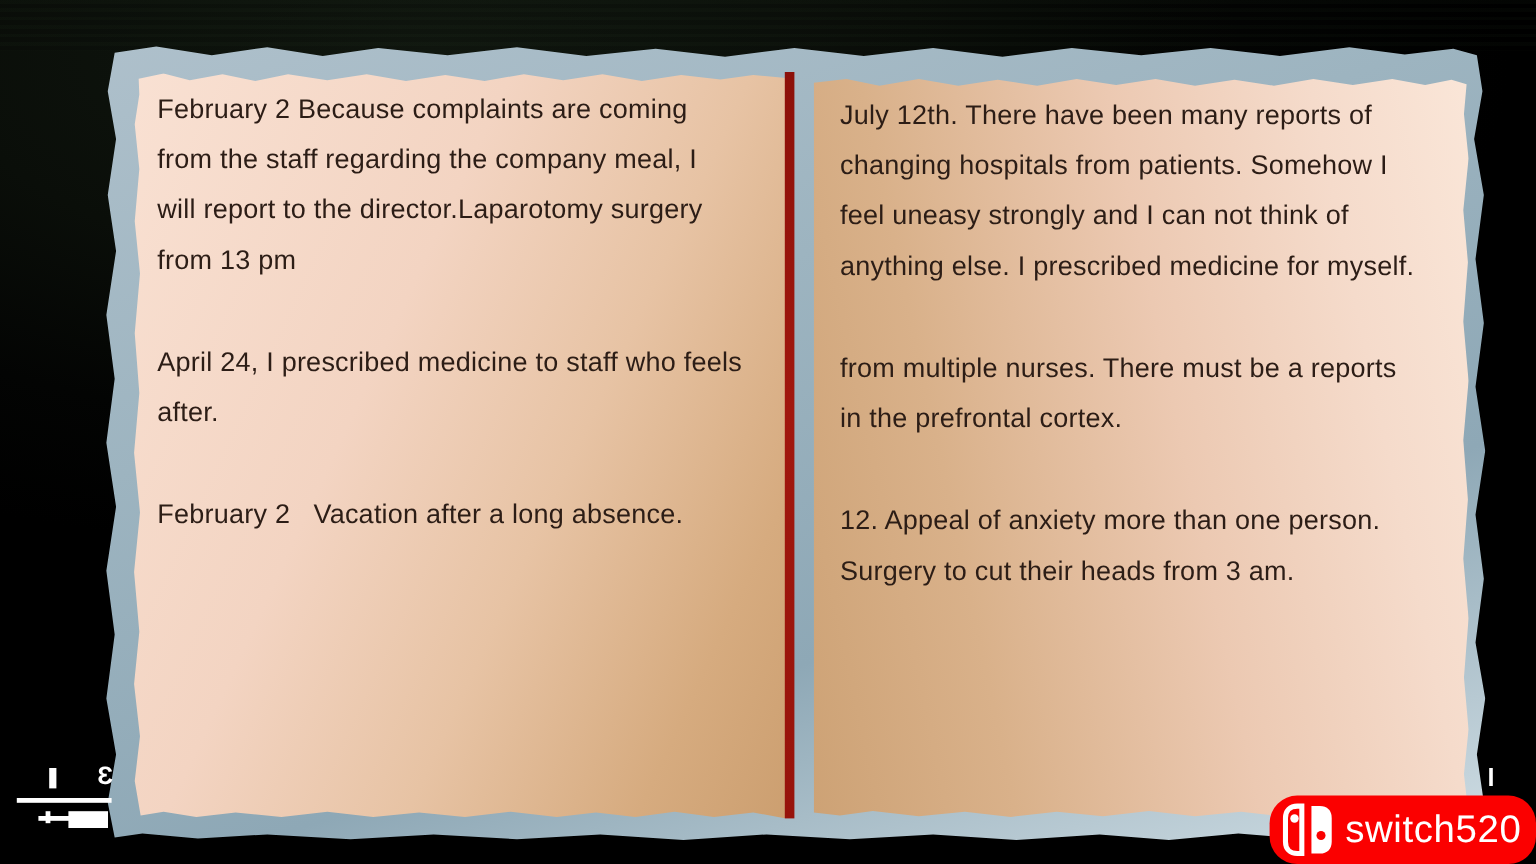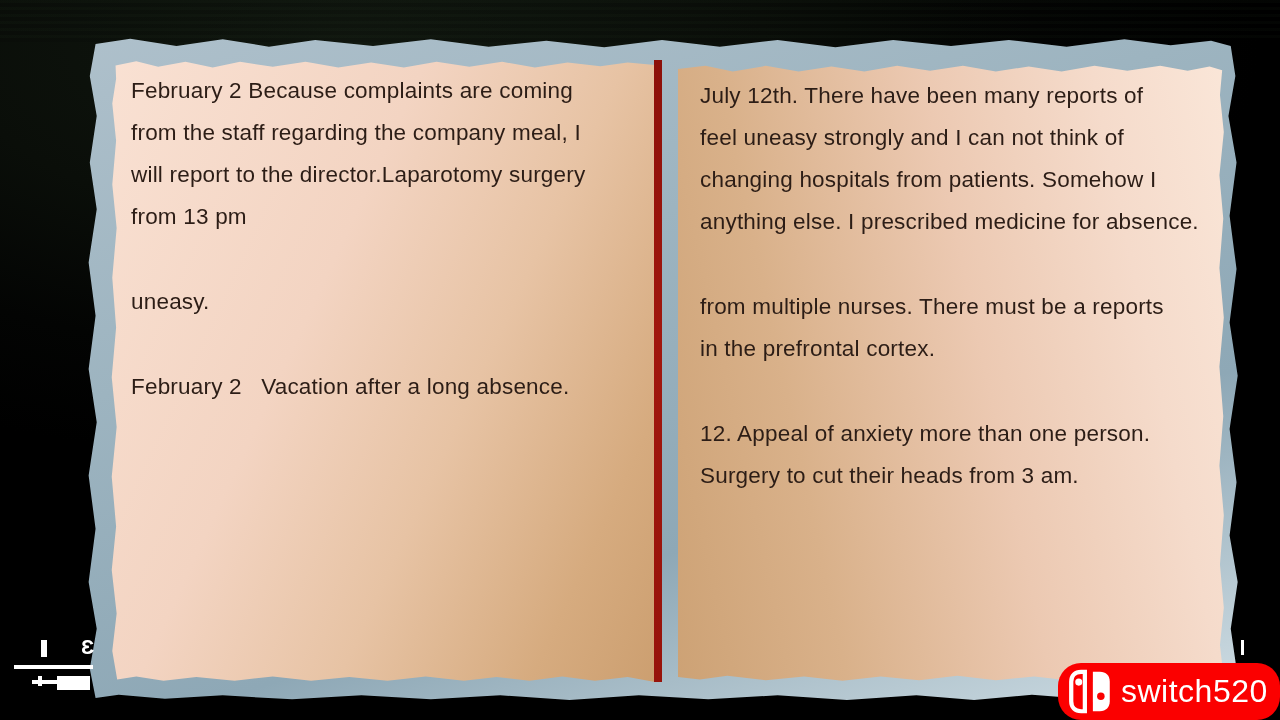--- a/index.html
+++ b/index.html
@@ -117,37 +117,38 @@
 
     <div class="page page-left">
       <div class="page-inner">
         <div class="entry">
           <div class="line">February 2 Because complaints are coming</div>
           <div class="line">from the staff regarding the company meal, I</div>
           <div class="line">will report to the director.Laparotomy surgery</div>
           <div class="line">from 13 pm</div>
         </div>
         <div class="entry">
-          <div class="line">uneasy.</div>
+          <div class="line">April 24, I prescribed medicine to staff who feels</div>
+          <div class="line">after.</div>
         </div>
         <div class="entry">
           <div class="line">February 2   Vacation after a long absence.</div>
         </div>
       </div>
     </div>
 
     <div class="spine"></div>
 
     <div class="page page-right">
       <div class="page-inner">
         <div class="entry">
           <div class="line">July 12th. There have been many reports of</div>
+          <div class="line">changing hospitals from patients. Somehow I</div>
           <div class="line">feel uneasy strongly and I can not think of</div>
-          <div class="line">changing hospitals from patients. Somehow I</div>
-          <div class="line">anything else. I prescribed medicine for absence.</div>
+          <div class="line">anything else. I prescribed medicine for myself.</div>
         </div>
         <div class="entry">
           <div class="line">from multiple nurses. There must be a reports</div>
           <div class="line">in the prefrontal cortex.</div>
         </div>
         <div class="entry">
           <div class="line">12. Appeal of anxiety more than one person.</div>
           <div class="line">Surgery to cut their heads from 3 am.</div>
         </div>
       </div>

